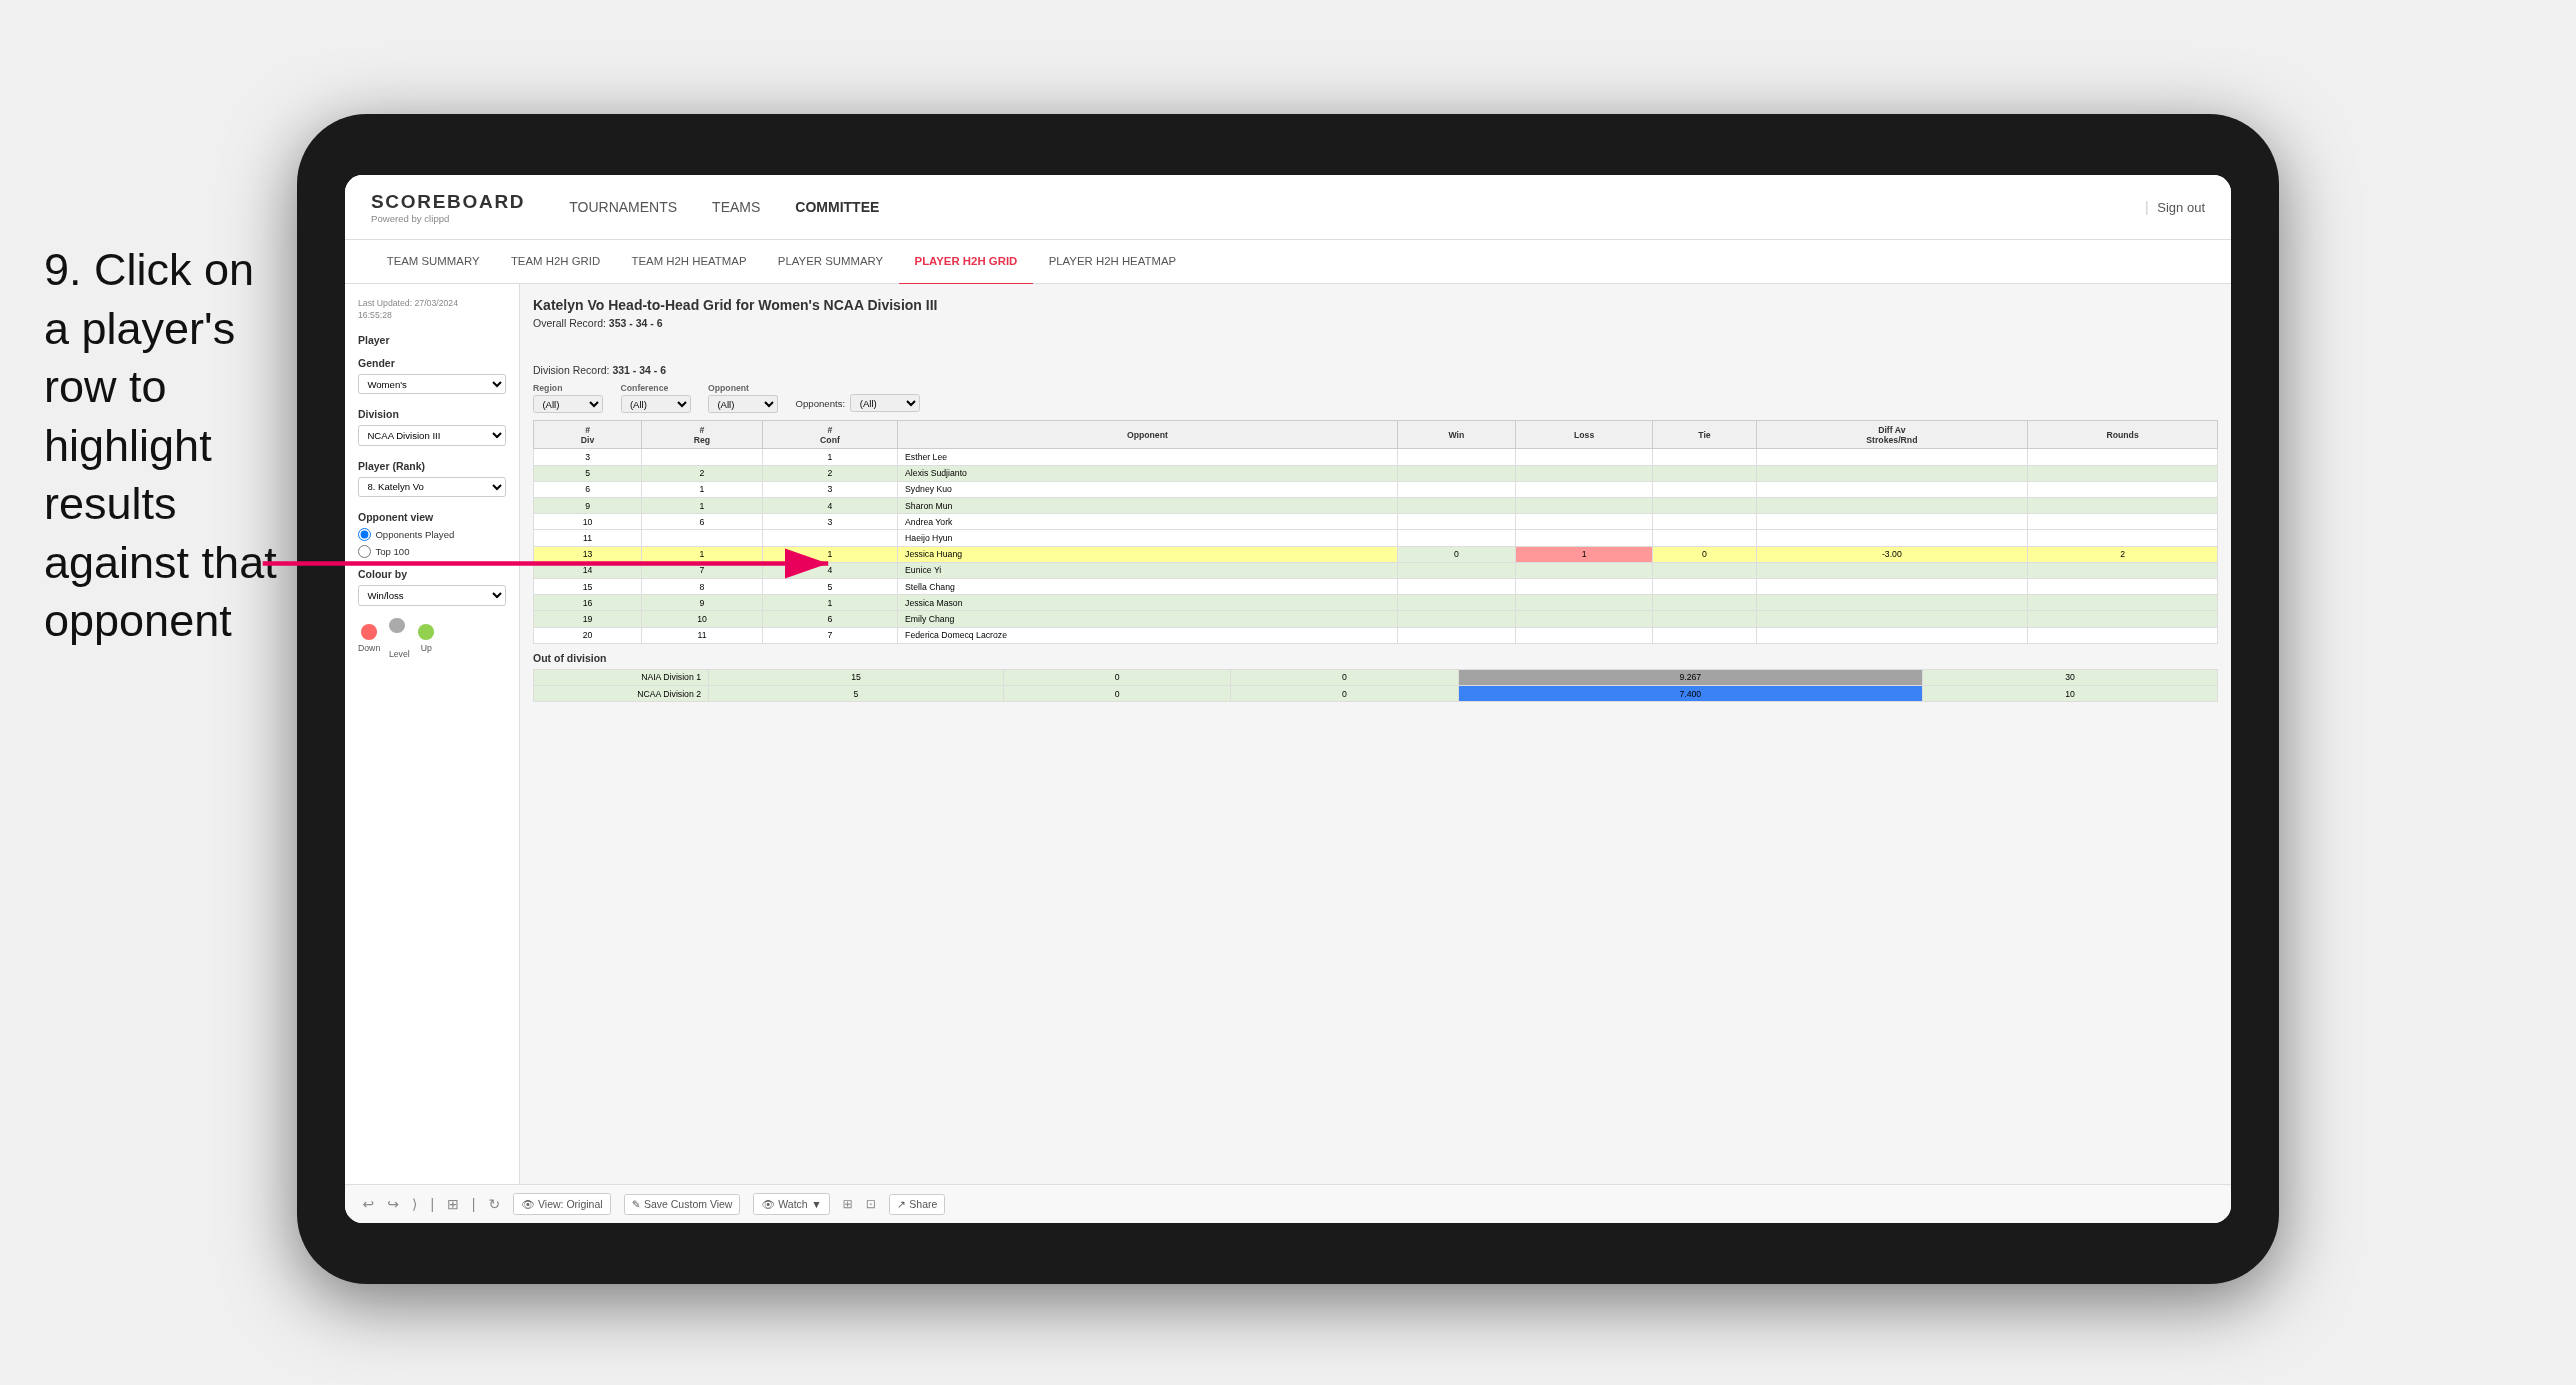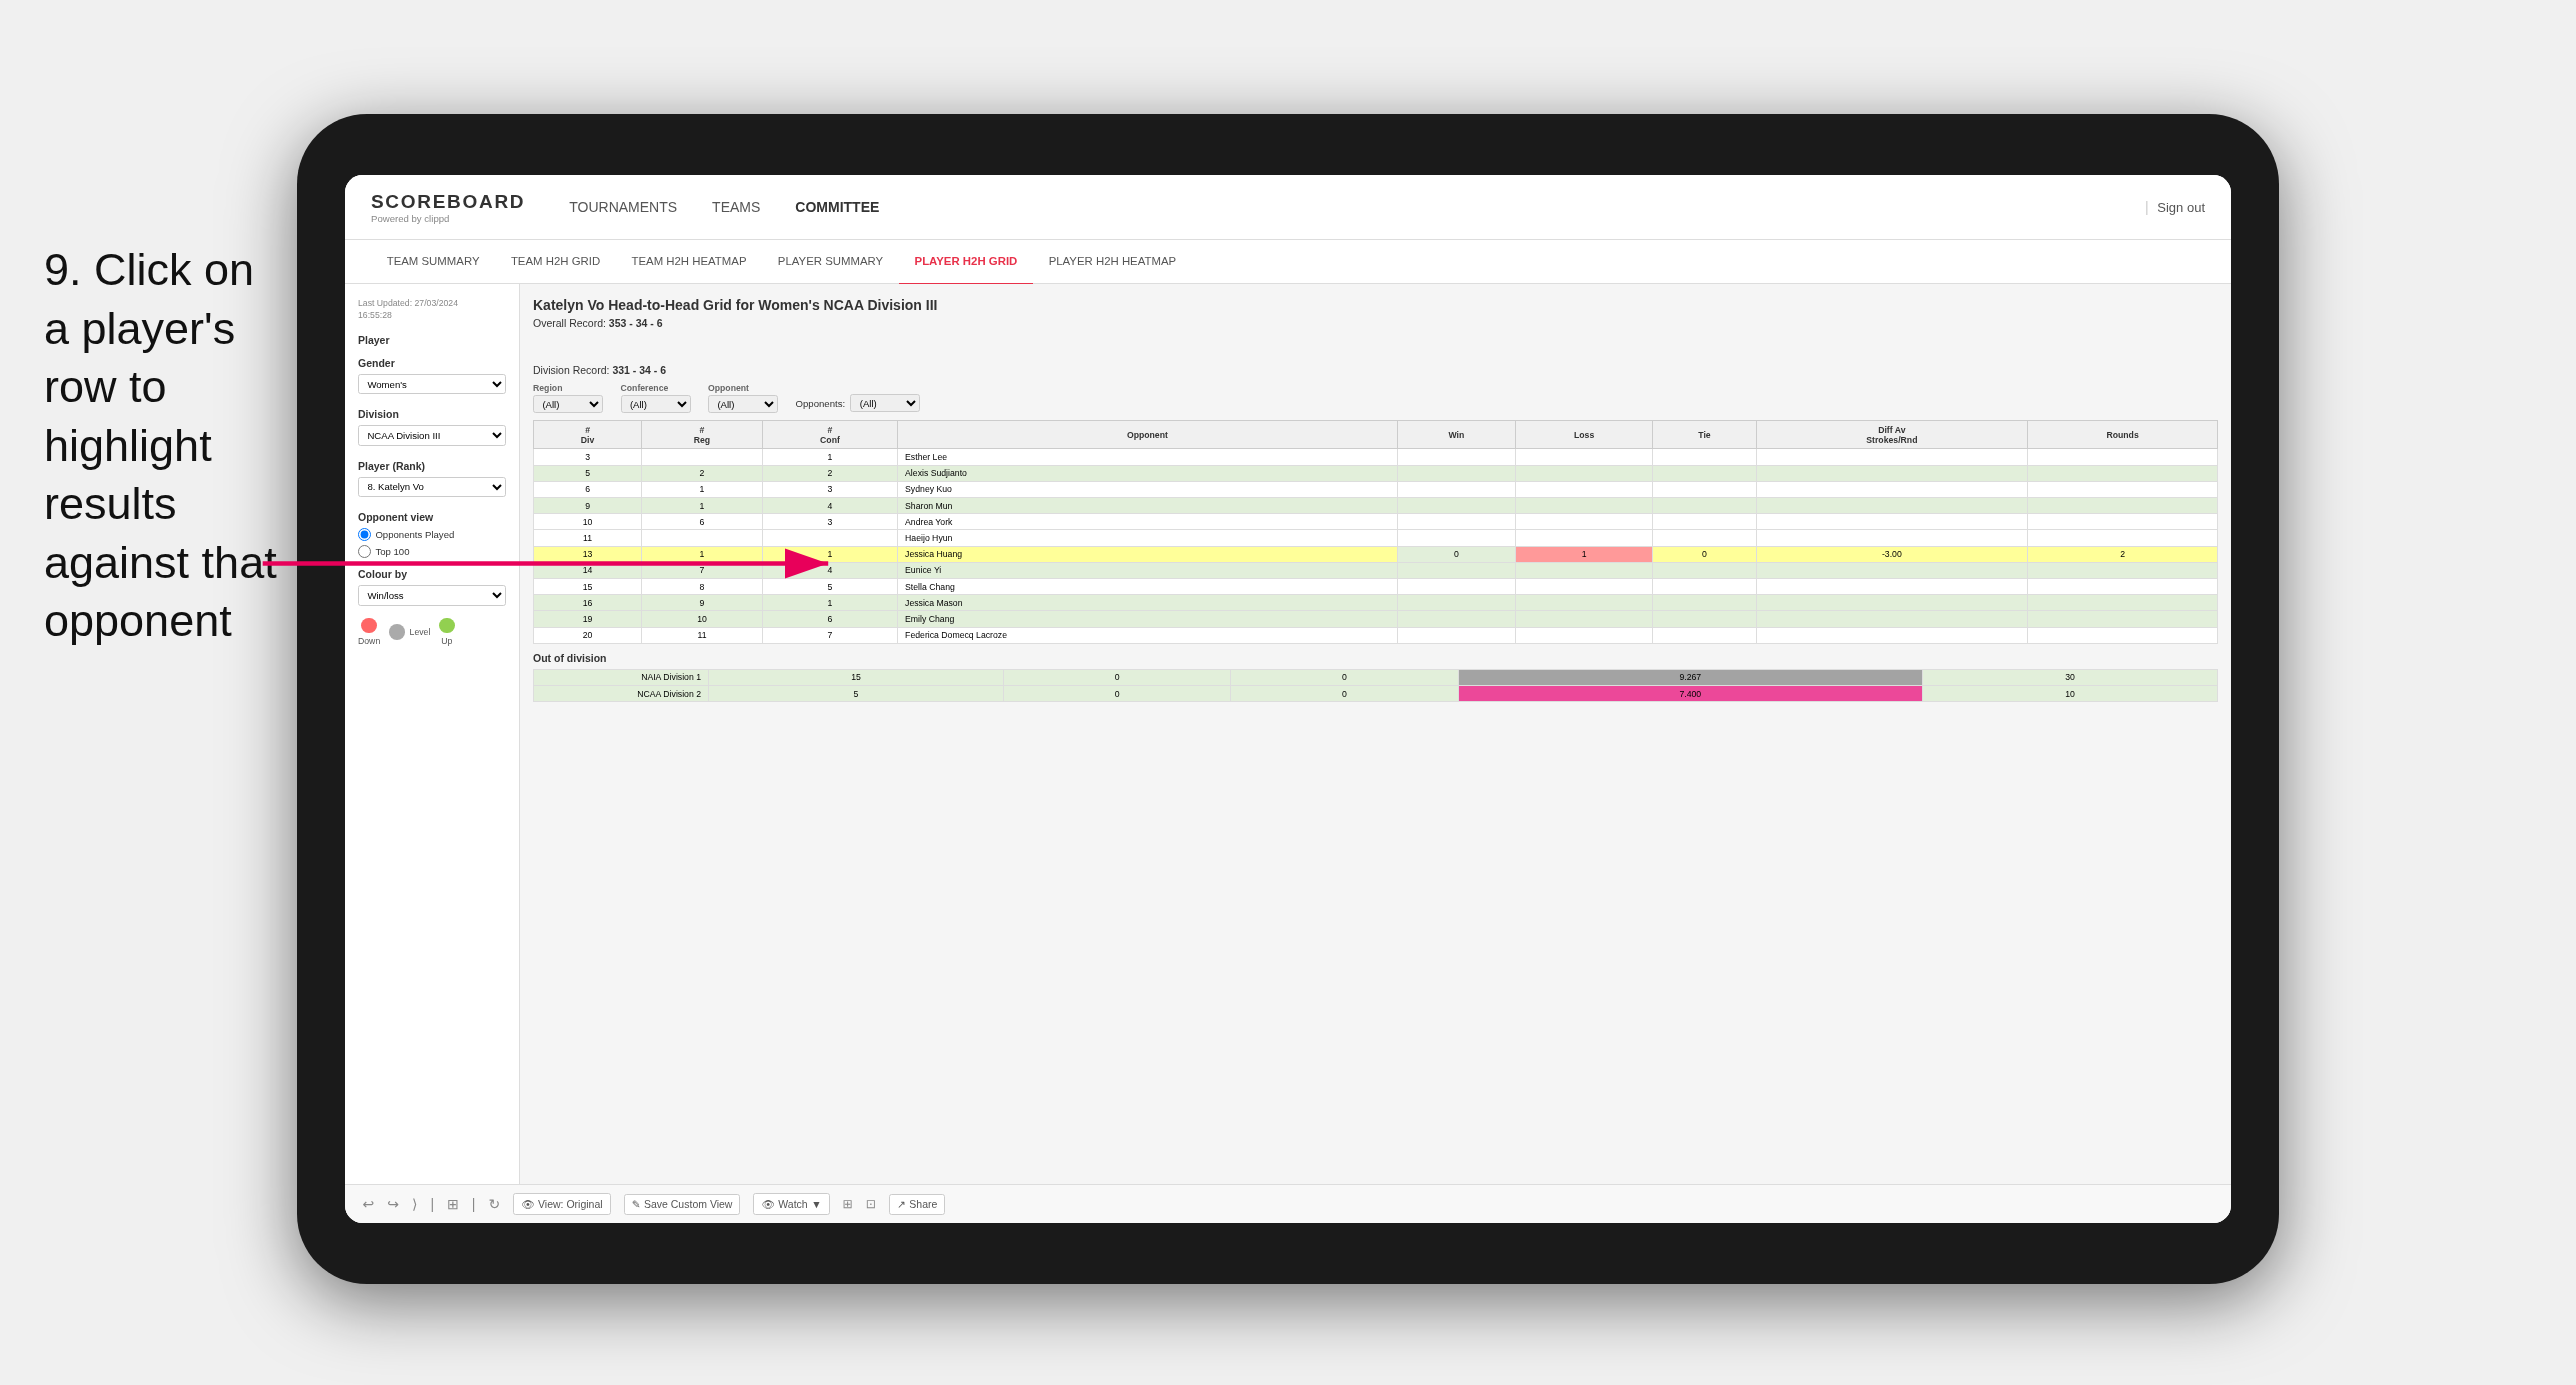--- a/index.html
+++ b/index.html
@@ -426,21 +426,21 @@
         <div class="sidebar-section-label">Colour by</div>
         <select class="sidebar-dropdown">
           <option>Win/loss</option>
         </select>
 
         <div class="colour-legend">
           <div style="display:flex;flex-direction:column;align-items:center;gap:2.6px;">
             <div class="colour-dot" style="background:#ff6666;"></div>
             <span class="colour-label">Down</span>
           </div>
-          <div style="display:flex;flex-direction:row;align-items:center;gap:5px;">
+          <div style="display:flex;flex-direction:column;align-items:flex-start;gap:16px;">
             <div class="colour-dot" style="background:#aaa;"></div>
             <span class="colour-label">Level</span>
           </div>
           <div style="display:flex;flex-direction:column;align-items:center;gap:2.6px;">
             <div class="colour-dot" style="background:#92d050;"></div>
             <span class="colour-label">Up</span>
           </div>
         </div>
       </div>
 
@@ -641,21 +641,21 @@
                   <td style="background: rgb(226, 239, 218);">0</td>
                   <td style="background: rgb(226, 239, 218);">0</td>
                   <td style="background: #a3a3a3;">9.267</td>
                   <td style="background: rgb(226, 239, 218);">30</td>
                 </tr>
                 <tr>
                   <td class="team-name" style="width: 175px; background: rgb(226, 239, 218);">NCAA Division 2</td>
                   <td style="background: rgb(226, 239, 218);">5</td>
                   <td style="background: rgb(226, 239, 218);">0</td>
                   <td style="background: rgb(226, 239, 218);">0</td>
-                  <td style="background: #ec4899; margin-top: 8px;">7.400</td>
+                  <td style="background: #3b82f6; margin-top: 8px;">7.400</td>
                   <td style="background: rgb(226, 239, 218);">10</td>
                 </tr>
               </tbody>
           </table>
         </div>
 
       </div>
     </div>
 
     <div class="bottom-toolbar">

